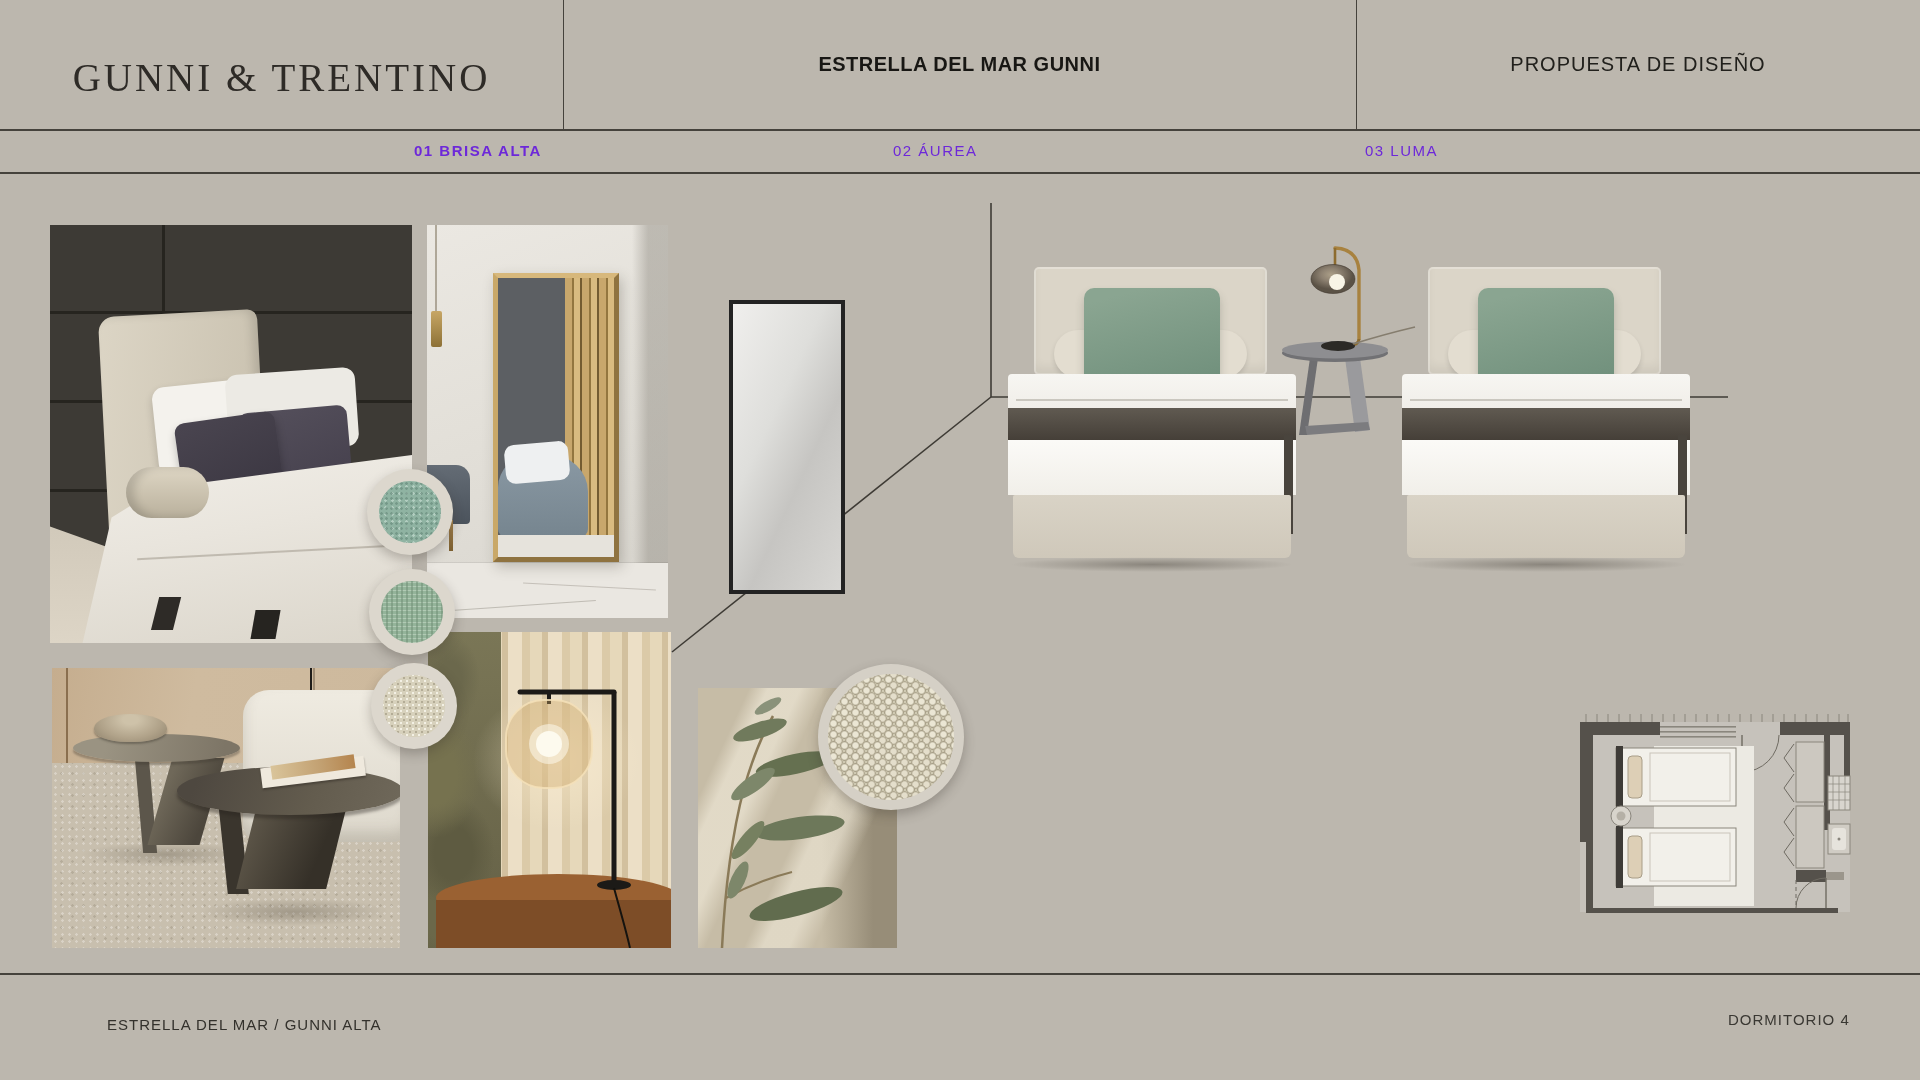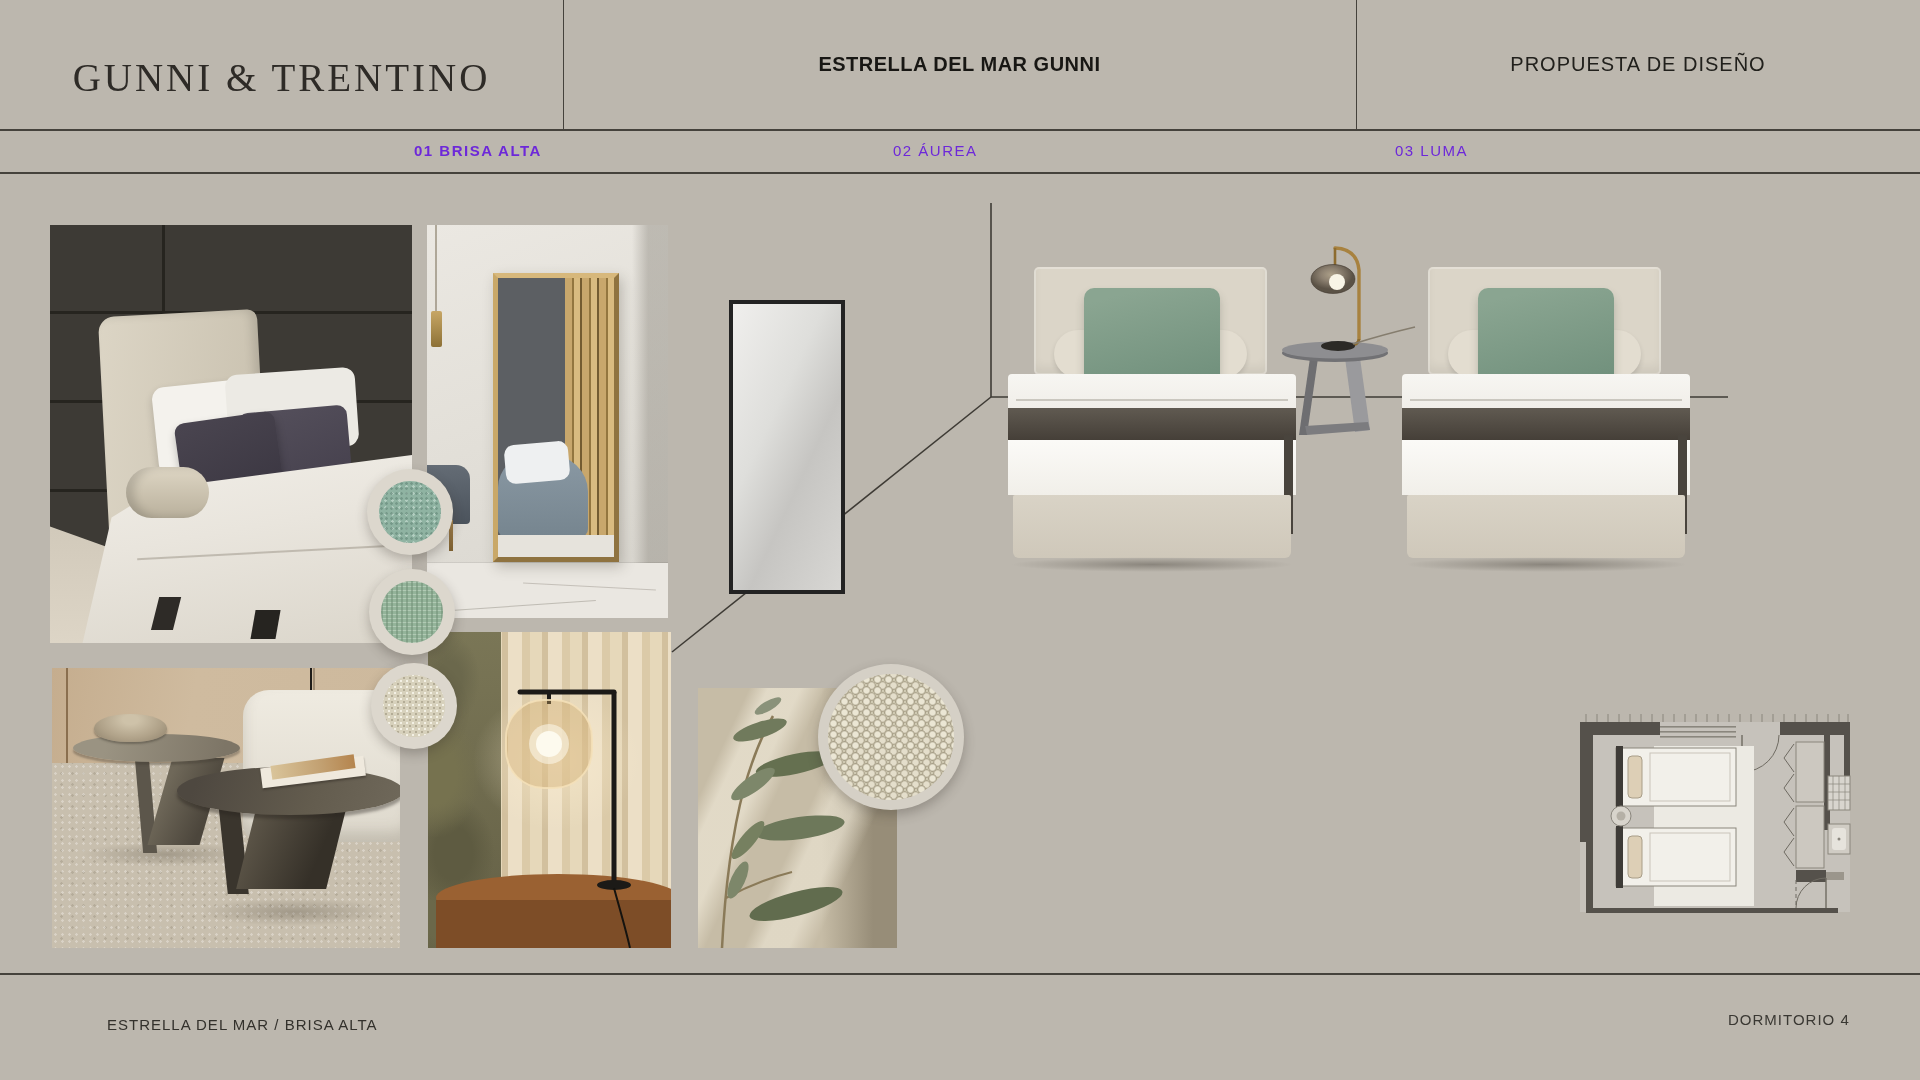--- a/index.html
+++ b/index.html
@@ -13,21 +13,21 @@
          font-family:"Liberation Serif","DejaVu Serif",serif;font-size:39px;letter-spacing:3px;color:#2e2b27;font-weight:400;}
   .proj{position:absolute;left:563px;top:0;width:793px;height:129px;display:flex;align-items:center;justify-content:center;
         font-size:20px;font-weight:bold;letter-spacing:.5px;color:#181714;}
   .prop{position:absolute;left:1356px;top:0;width:564px;height:129px;display:flex;align-items:center;justify-content:center;
         font-size:20px;letter-spacing:1px;color:#21201c;}
 
   
   .tabs{position:absolute;left:0;top:129px;width:1920px;height:43px;}
   .tab{position:absolute;top:0;height:43px;display:flex;align-items:center;font-size:15px;letter-spacing:1.5px;color:#6d28d9;}
   .tab.active{font-weight:bold;}
-  .tab1{left:414px;} .tab2{left:853px;margin-left:40px;} .tab3{left:1395px;}
+  .tab1{left:414px;} .tab2{left:853px;margin-left:40px;} .tab3{left:1365px;}
 
   
   .footer-left{position:absolute;left:107px;top:1016px;font-size:15px;letter-spacing:1px;color:#33312c;}
   .footer-right{position:absolute;left:1728px;top:1011px;font-size:15px;letter-spacing:1px;color:#3a3833;}
 
   
   .lines-svg{position:absolute;left:0;top:0;z-index:1;}
 
   
   .tile{position:absolute;overflow:hidden;z-index:2;}
@@ -403,16 +403,16 @@
 
     <rect x="222" y="158" width="30" height="12" fill="#55514b"></rect>
     <rect x="252" y="160" width="18" height="8" fill="#9b968c"></rect>
 
     <path d="M222,168 V196" stroke="#6f6b62" stroke-dasharray="4 3" stroke-width="1"></path>
     <path d="M222,196 A30 30 0 0 1 252,166" stroke="#6f6b62" stroke-width="1" fill="none"></path>
     <path d="M252,166 V196" stroke="#6f6b62" stroke-width="1.4"></path>
   </svg>
 
   <div class="hline" style="top:973px"></div>
-  <div class="footer-left">ESTRELLA DEL MAR / BRISA ALTA</div>
+  <div class="footer-left">ESTRELLA DEL MAR / GUNNI ALTA</div>
   <div class="footer-right">DORMITORIO 4</div>
 
 </div>
 
 </body></html>

